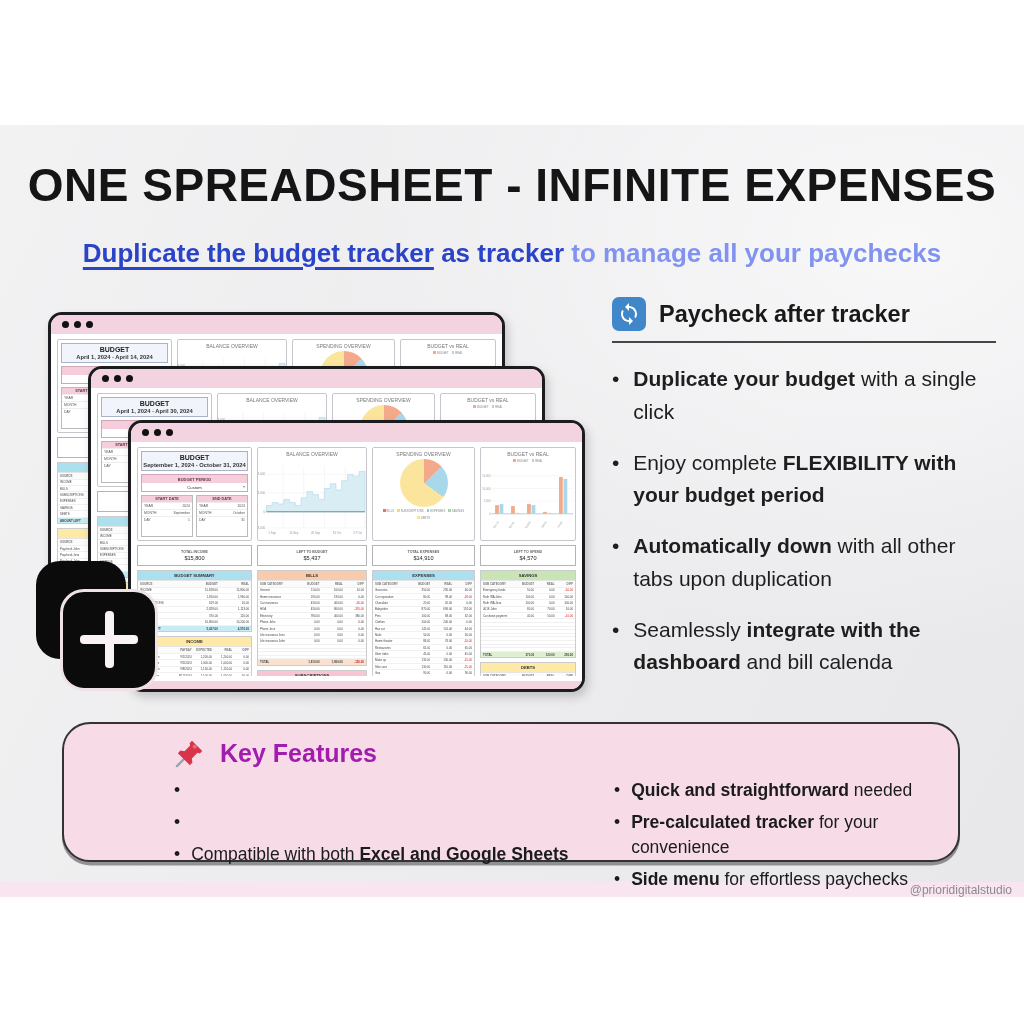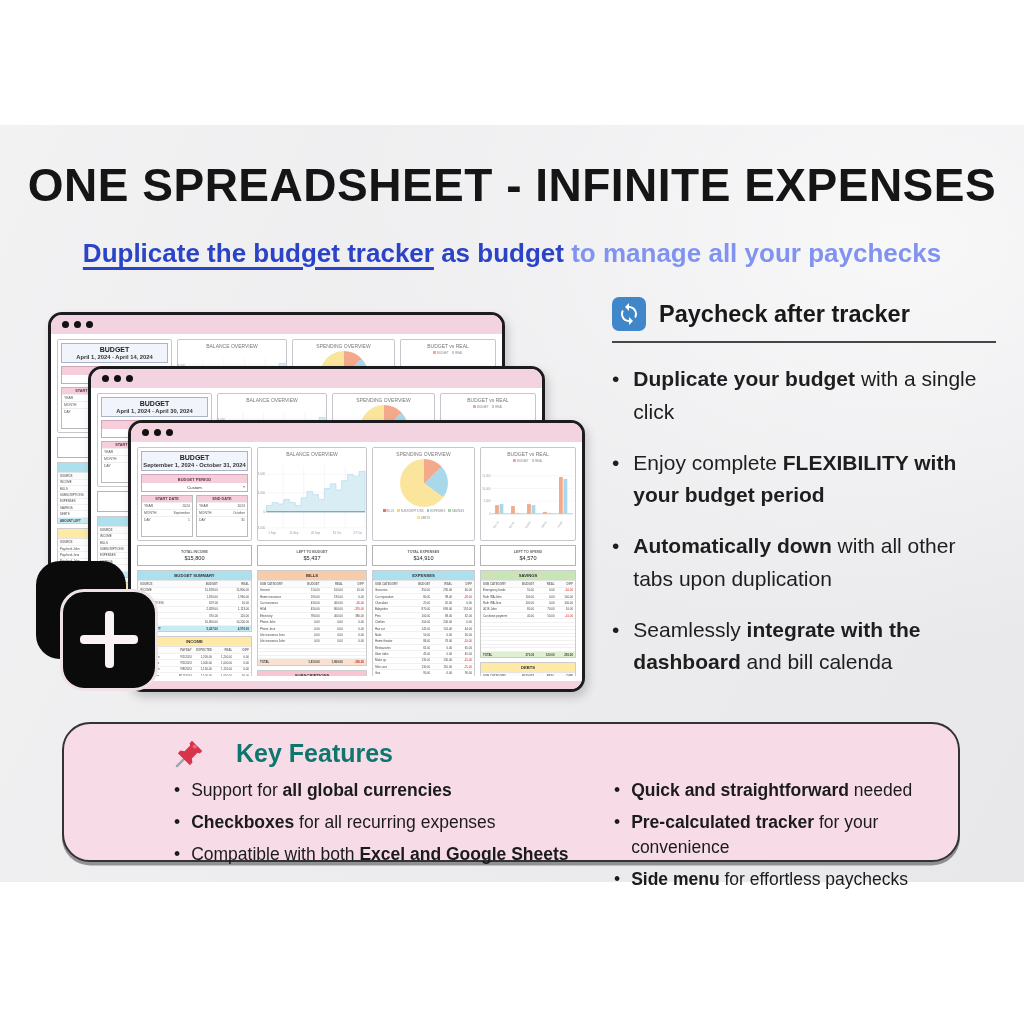--- a/index.html
+++ b/index.html
@@ -97,42 +97,42 @@
   ul.benefits { list-style:none; width:378px; }
   ul.benefits li { display:flex; gap:14px; margin-bottom:18px; font-size:21px; line-height:1.56; color:#1e1e1e; }
   .b-dot { flex:none; }
   .bold { font-weight:bold; }
 
   
   .kf-box { position:absolute; left:62px; top:722px; width:898px; height:140px; background:#f7dce8;
     border:2.5px solid #333; border-radius:28px; z-index:5; box-shadow:0 3.5px 0 rgba(70,70,75,.55); }
   .kf-head { position:absolute; left:110px; top:13px; display:flex; align-items:center; gap:14px; }
   .pin-badge svg { width:32px; height:32px; display:block; }
-  .kf-title { font-size:25px; font-weight:bold; color:#0f766e;margin-left:16px; }
+  .kf-title { font-size:25px; font-weight:bold; color:#a21caf; }
   .kf-cols { position:absolute; left:110px; top:54px; right:24px; display:flex; }
   ul.features { list-style:none; }
   ul.features.fl-left { width:440px; }
   ul.features.fl-right { flex:1; }
   ul.features li { display:flex; gap:11px; margin-bottom:6.5px; font-size:17.5px; line-height:1.45; color:#1b1b1b; }
 
   
   .wm-bar { position:absolute; left:0; top:882px; width:1024px; height:15px; background:#f8e5f0;
     display:flex; align-items:center; justify-content:flex-end; padding-right:12px; }
   .wm-text { font-size:12px; color:#8b8b8b; }
 </style>
 </head>
 <body>
 
 <div id="page">
   <div class="bg-band"></div>
 
   <div class="headline">ONE SPREADSHEET - INFINITE EXPENSES</div>
 
   <div class="subtitle">
-    <span class="sub-link">Duplicate the budget tracker</span><span class="sub-mid"> as budget </span><span class="sub-rest">to manage all your paychecks</span>
+    <span class="sub-link">Duplicate the budget tracker</span><span class="sub-mid"> as tracker </span><span class="sub-rest">to manage all your paychecks</span>
   </div>
 
   <div id="stack">
       <div class="window" style="left: 48px; top: 312px; z-index: 1;">
     <div class="titlebar">
       <span class="dot"></span>
       <span class="dot"></span>
       <span class="dot"></span>
     </div>
     <div class="win-body">
@@ -1650,25 +1650,23 @@
           <path d="M13.5 2.8 L21.2 10.5 L19.4 12.3 L17.6 11.9 L13.4 16.1 L13.8 19.2 L11.9 21.1 L2.9 12.1 L4.8 10.2 L7.9 10.6 L12.1 6.4 L11.7 4.6 Z" fill="#d8354a"></path>
           <circle cx="15.6" cy="7.2" r="1.6" fill="#ea6a7c"></circle>
         </svg>
       </span>
       <span class="kf-title">Key Features</span>
     </div>
     <div class="kf-cols">
       <ul class="features fl-left">
           <li>
             <span class="b-dot">•</span>
-            <span class="b-text"><span>Support for </span><span class="bold">all global currencies</span></span>
           </li>
           <li>
             <span class="b-dot">•</span>
-            <span class="b-text"><span class="bold">Checkboxes</span><span> for all recurring expenses</span></span>
           </li>
           <li>
             <span class="b-dot">•</span>
             <span class="b-text"><span>Compatible with both </span><span class="bold">Excel and Google Sheets</span></span>
           </li>
         </ul>
       <ul class="features fl-right">
           <li>
             <span class="b-dot">•</span>
             <span class="b-text"><span class="bold">Quick and straightforward</span><span> needed</span></span>
@@ -1678,13 +1676,16 @@
             <span class="b-text"><span class="bold">Pre-calculated tracker</span><span> for your convenience</span></span>
           </li>
           <li>
             <span class="b-dot">•</span>
             <span class="b-text"><span class="bold">Side menu</span><span> for effortless paychecks</span></span>
           </li>
         </ul>
     </div>
   </div>
 
+  <div class="wm-bar">
+    <span class="wm-text">@prioridigitalstudio</span>
+  </div>
 </div>
 
 </body></html>

